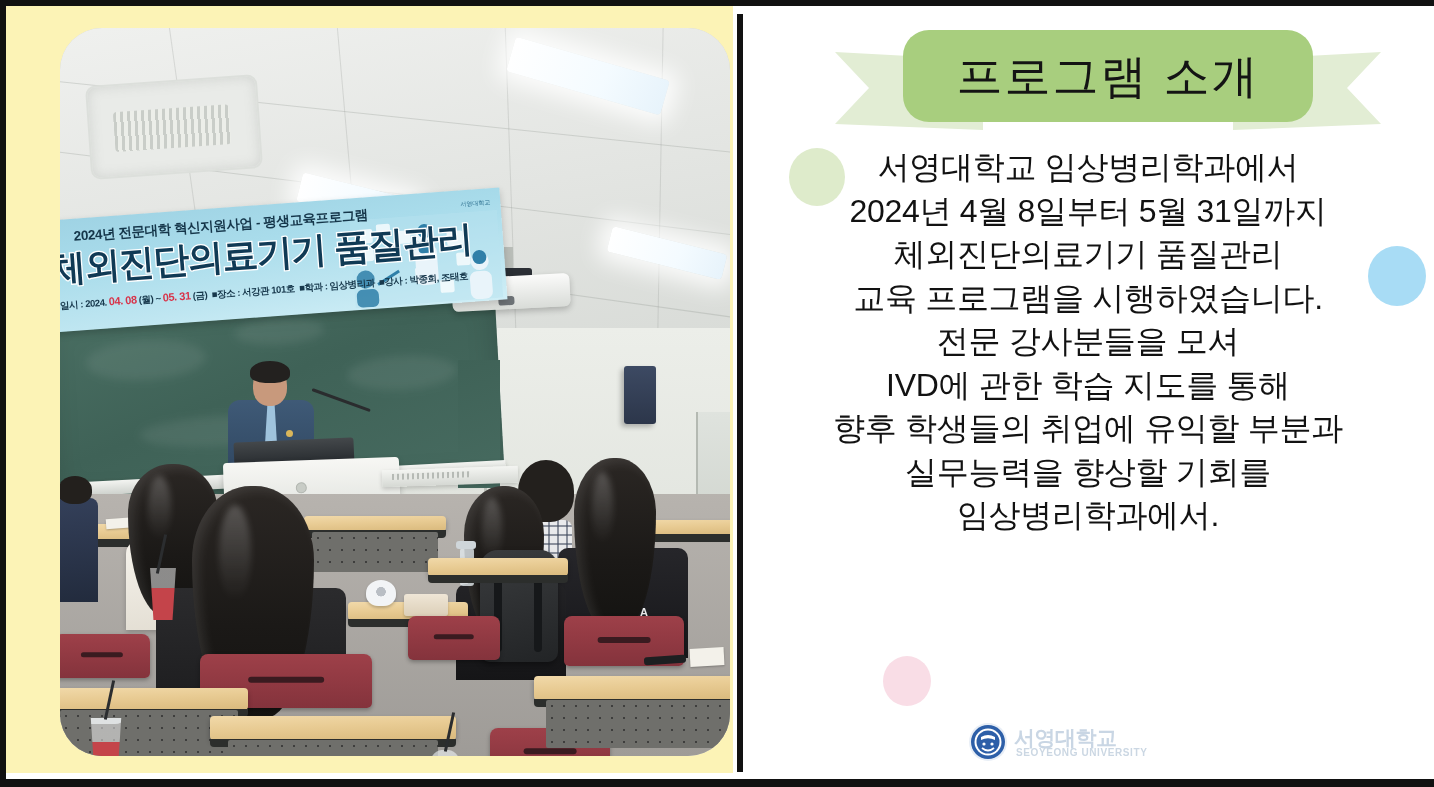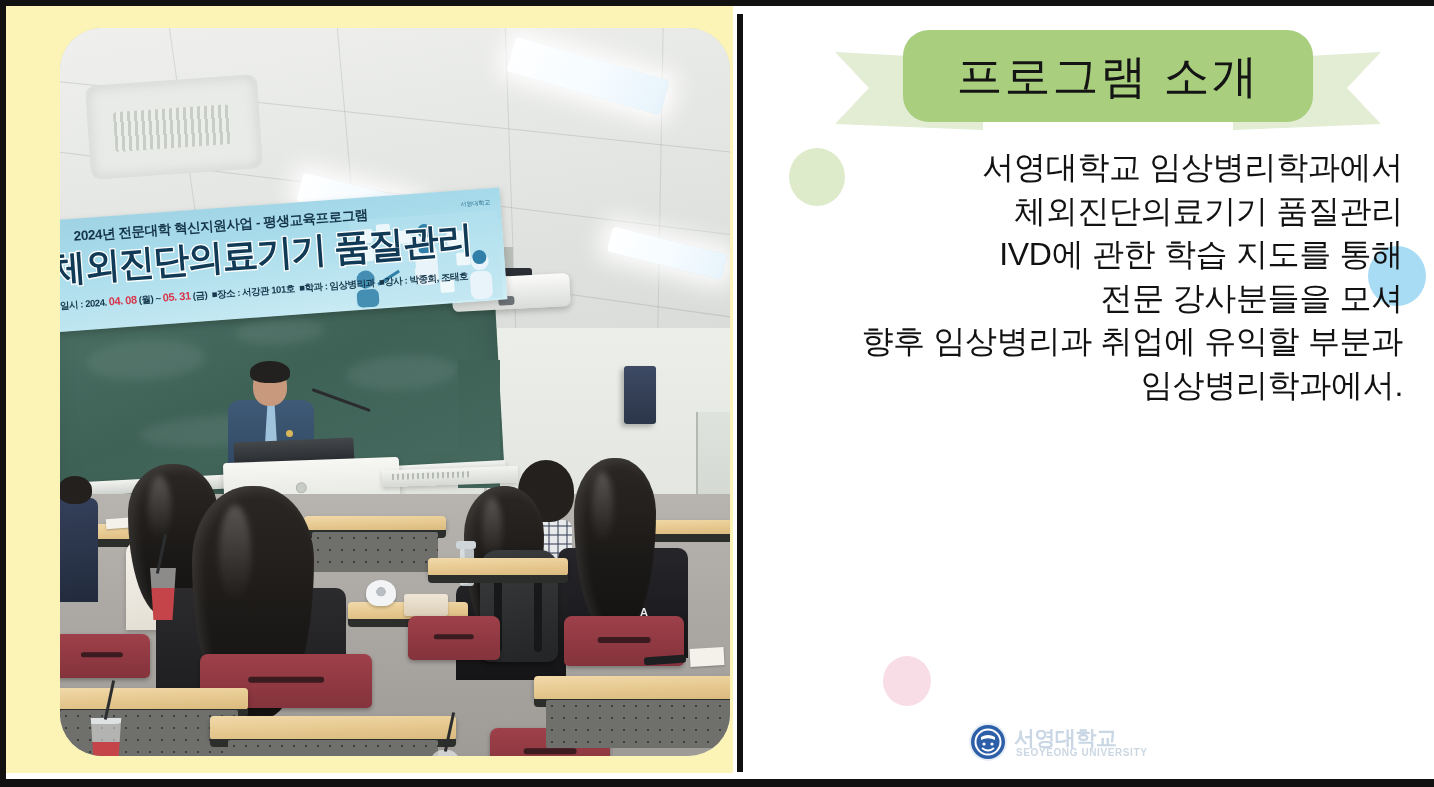--- a/index.html
+++ b/index.html
@@ -559,21 +559,21 @@
   .body-copy {
     position: absolute;
     left: 30px; top: 140px;
     width: 630px;
     text-align: center;
     font-size: 32px;
     line-height: 1.36;
     color: #121212;
     letter-spacing: -0.3px;
   }
-  .body-copy .ln { display: block; white-space: nowrap; text-align: right; }
+  .body-copy .ln { display: block; white-space: nowrap; }
 
   .footer-logo {
     position: absolute;
     left: 225px; top: 712px;
     width: 280px; height: 52px;
   }
   .emblem {
     position: absolute;
     left: 0; top: 4px;
     width: 40px; height: 40px;
@@ -828,24 +828,27 @@
 
         <path d="M548 26 L400 34 L400 104 L548 98 L514 62 Z" fill="#E2EDD4"></path>
 
         <rect x="70" y="4" width="410" height="92" rx="26" ry="26" fill="#A8CE7E"></rect>
       </svg>
       <div class="ribbon-label">프로그램 소개</div>
     </div>
 
     <div class="body-copy">
       <span class="ln">서영대학교 임상병리학과에서</span>
+      <span class="ln">2024년 4월 8일부터 5월 31일까지</span>
       <span class="ln">체외진단의료기기 품질관리</span>
+      <span class="ln">교육 프로그램을 시행하였습니다.</span>
+      <span class="ln">전문 강사분들을 모셔</span>
       <span class="ln">IVD에 관한 학습 지도를 통해</span>
-      <span class="ln">전문 강사분들을 모셔</span>
-      <span class="ln">향후 임상병리과 취업에 유익할 부분과</span>
+      <span class="ln">향후 학생들의 취업에 유익할 부분과</span>
+      <span class="ln">실무능력을 향상할 기회를</span>
       <span class="ln">임상병리학과에서.</span>
     </div>
 
     <div class="footer-logo">
       <div class="emblem">
         <svg viewBox="0 0 40 40" width="40" height="40" aria-hidden="true">
           <circle cx="20" cy="20" r="19" fill="#e8eef6"></circle>
           <circle cx="20" cy="20" r="17" fill="#2d5fa8"></circle>
           <circle cx="20" cy="20" r="13.5" fill="#ffffff"></circle>
           <circle cx="20" cy="20" r="11.5" fill="#2d5fa8"></circle>

